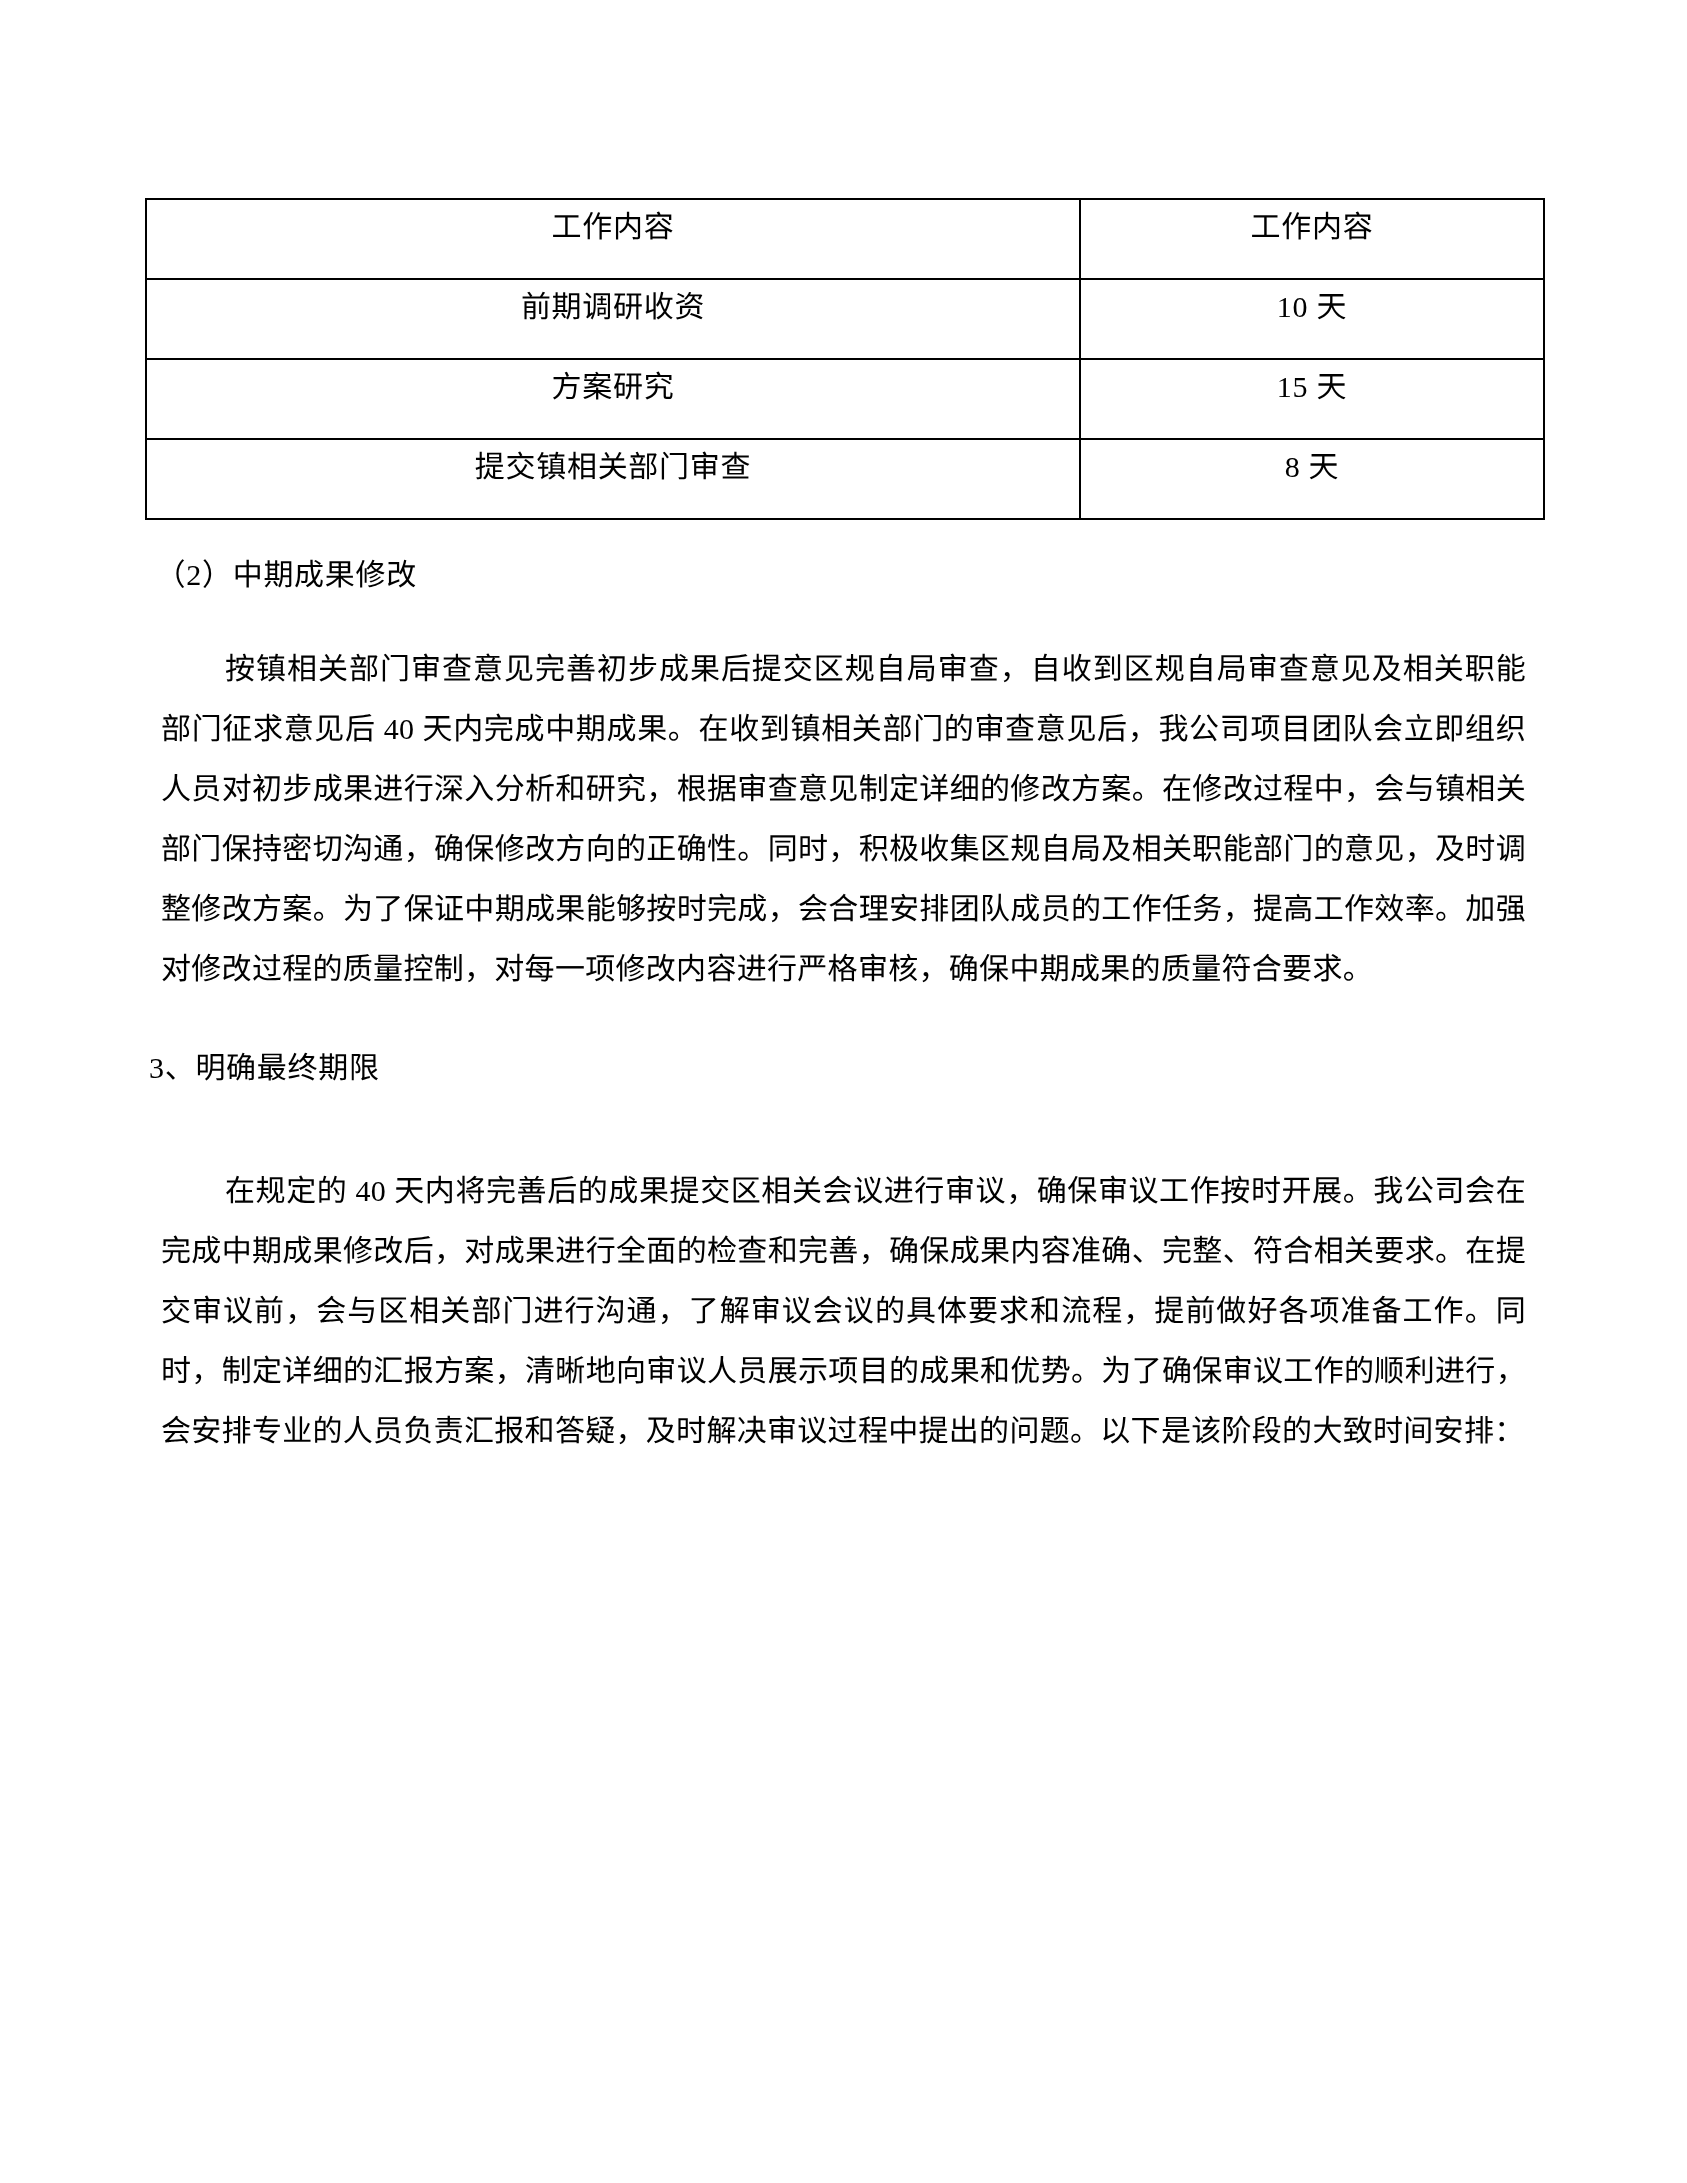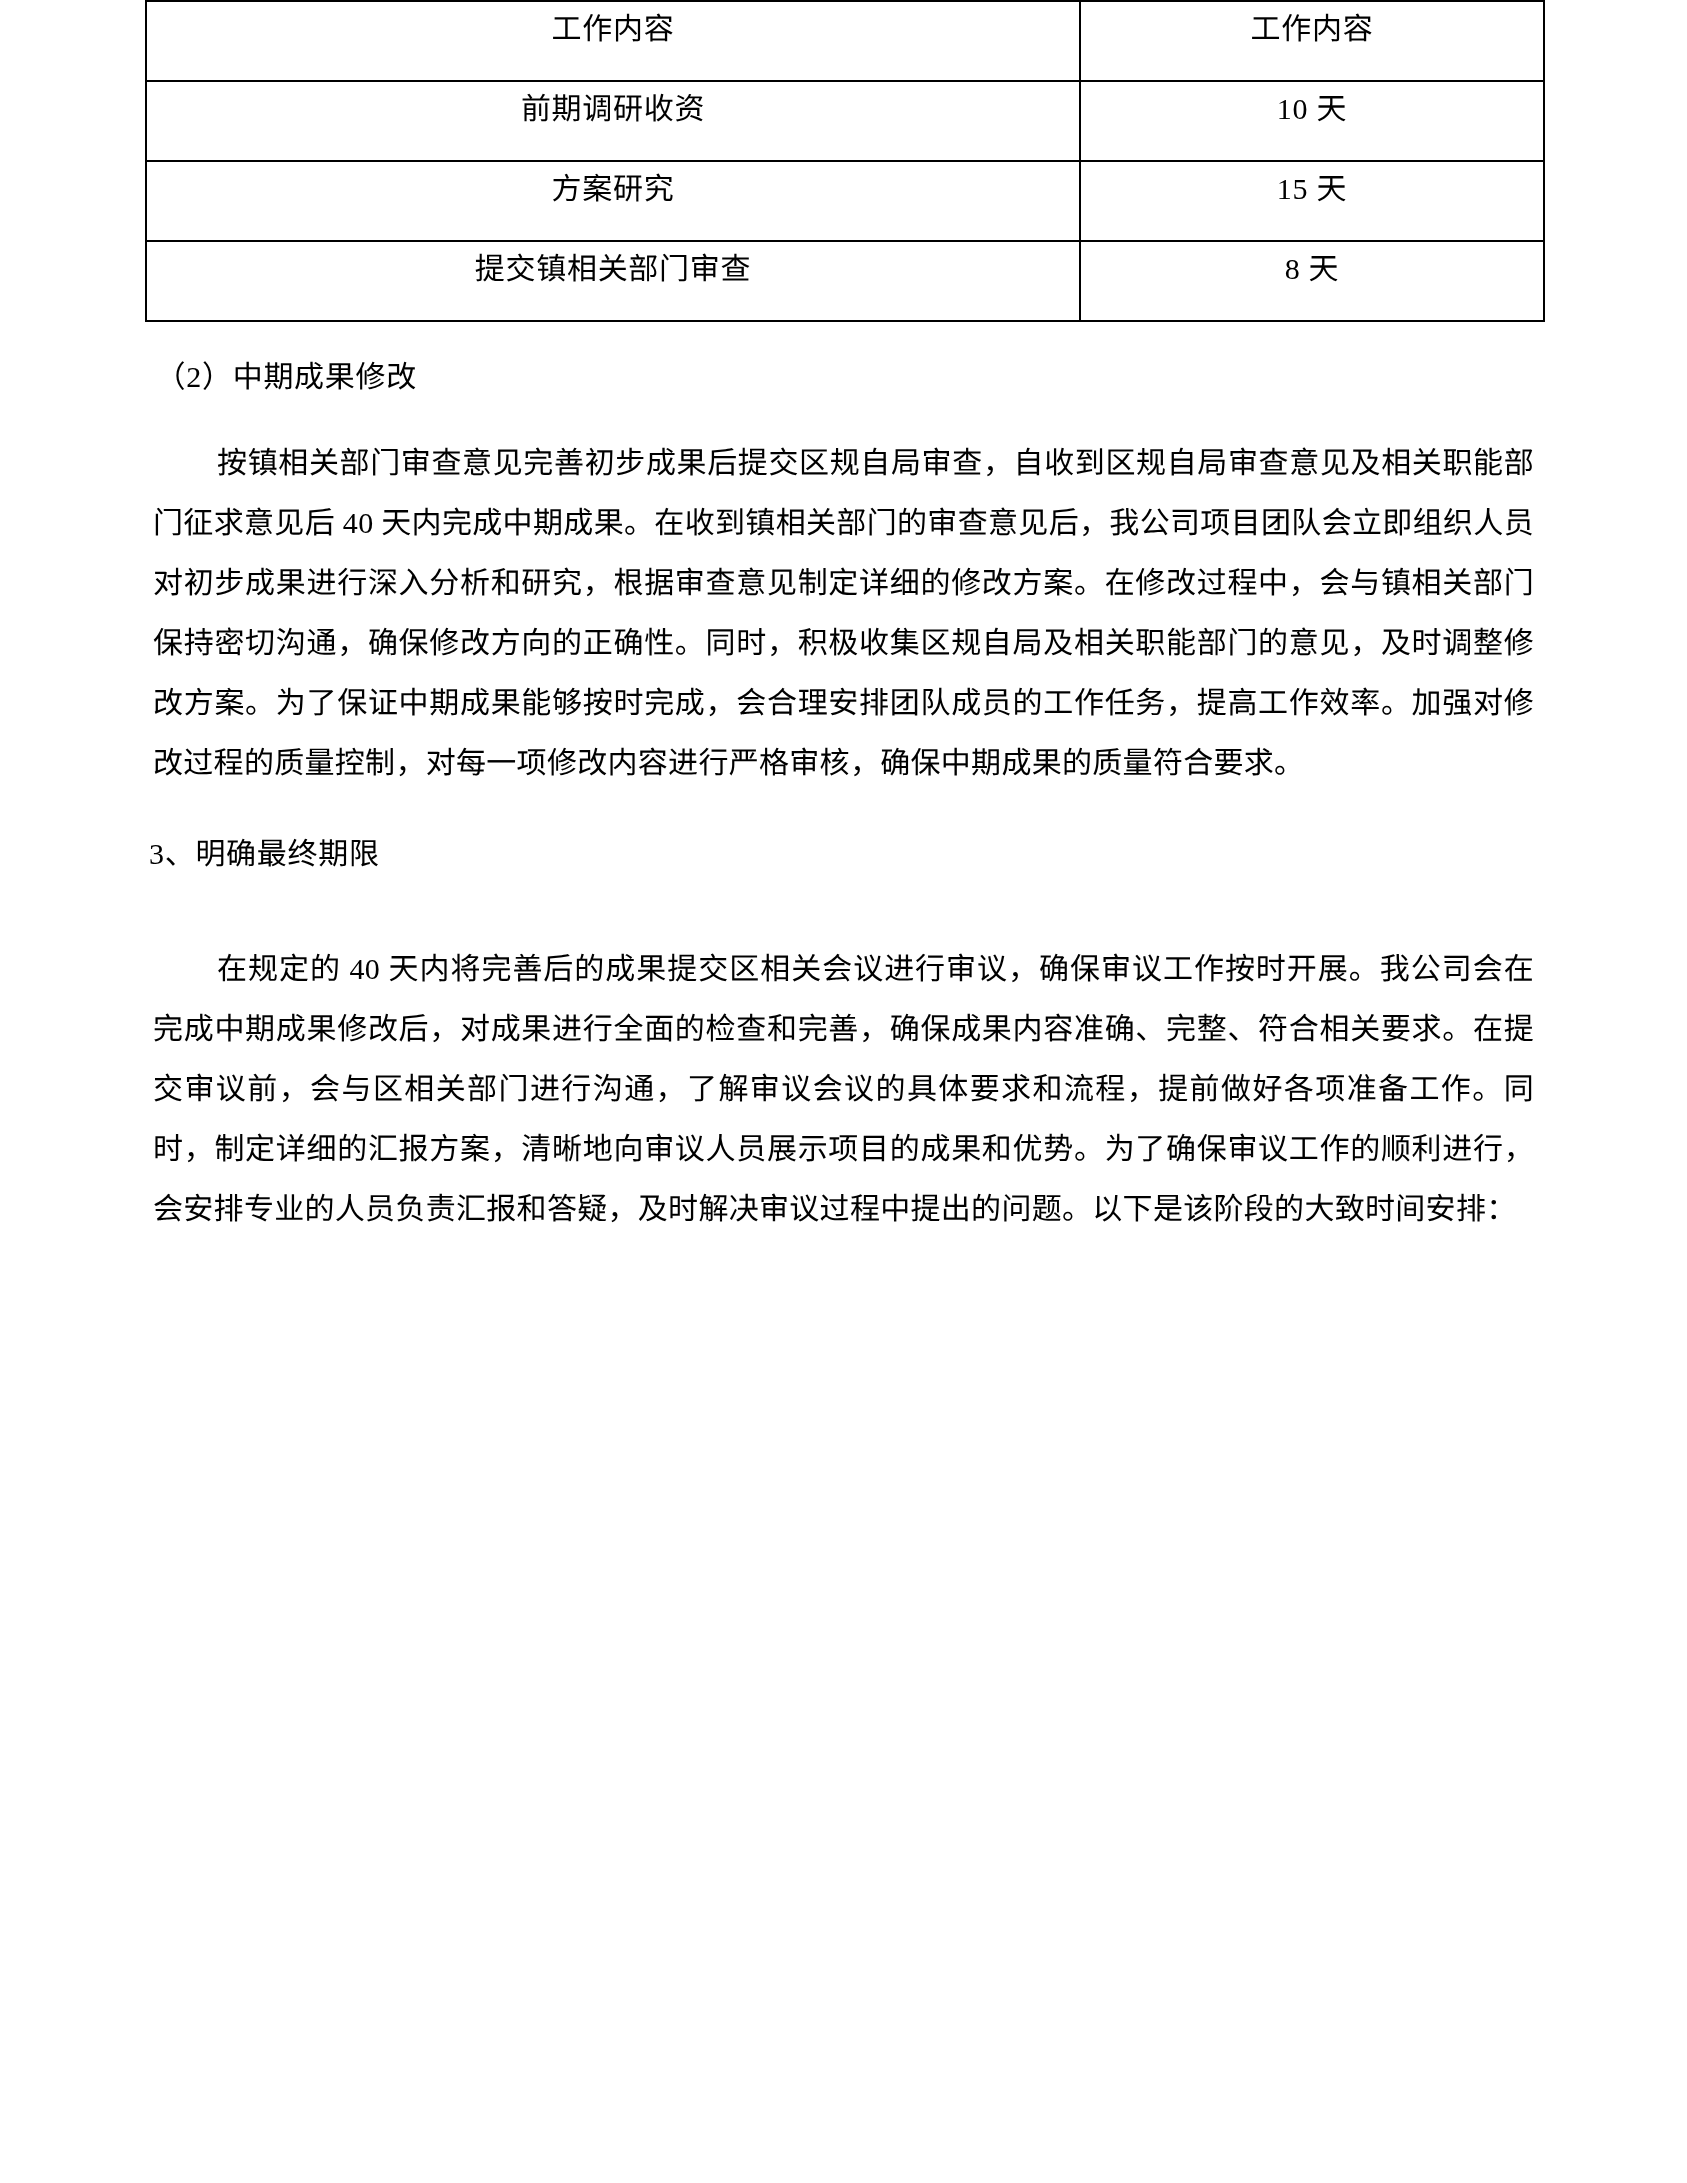--- a/index.html
+++ b/index.html
@@ -22,20 +22,21 @@
   }
   .content {
     position: absolute;
     left: 145px;
     top: 0;
     width: 1397px;
   }
 
   
   .schedule-table {
+    margin-top: 198px;
     border-collapse: collapse;
     width: 1397px;
     table-layout: fixed;
   }
   .schedule-table td {
     border: 2px solid #000000;
     padding: 0;
     vertical-align: top;
     text-align: center;
     height: 80px;
@@ -62,21 +63,21 @@
     white-space: nowrap;
   }
   .gap-after-table { height: 36px; }
   .gap-small { height: 29px; }
   .gap-medium { height: 34px; }
 
   .body-para {
     font-size: 30px;
     line-height: 60px;
     letter-spacing: 0.3px;
-    margin: 8px;
+    margin: 16px;
     padding: 0;
     text-align: justify;
     text-justify: inter-ideograph;
     text-indent: 64px;
   }
   .indent-1 { padding-left: 6.6px; }
 </style>
 </head>
 <body>
 

